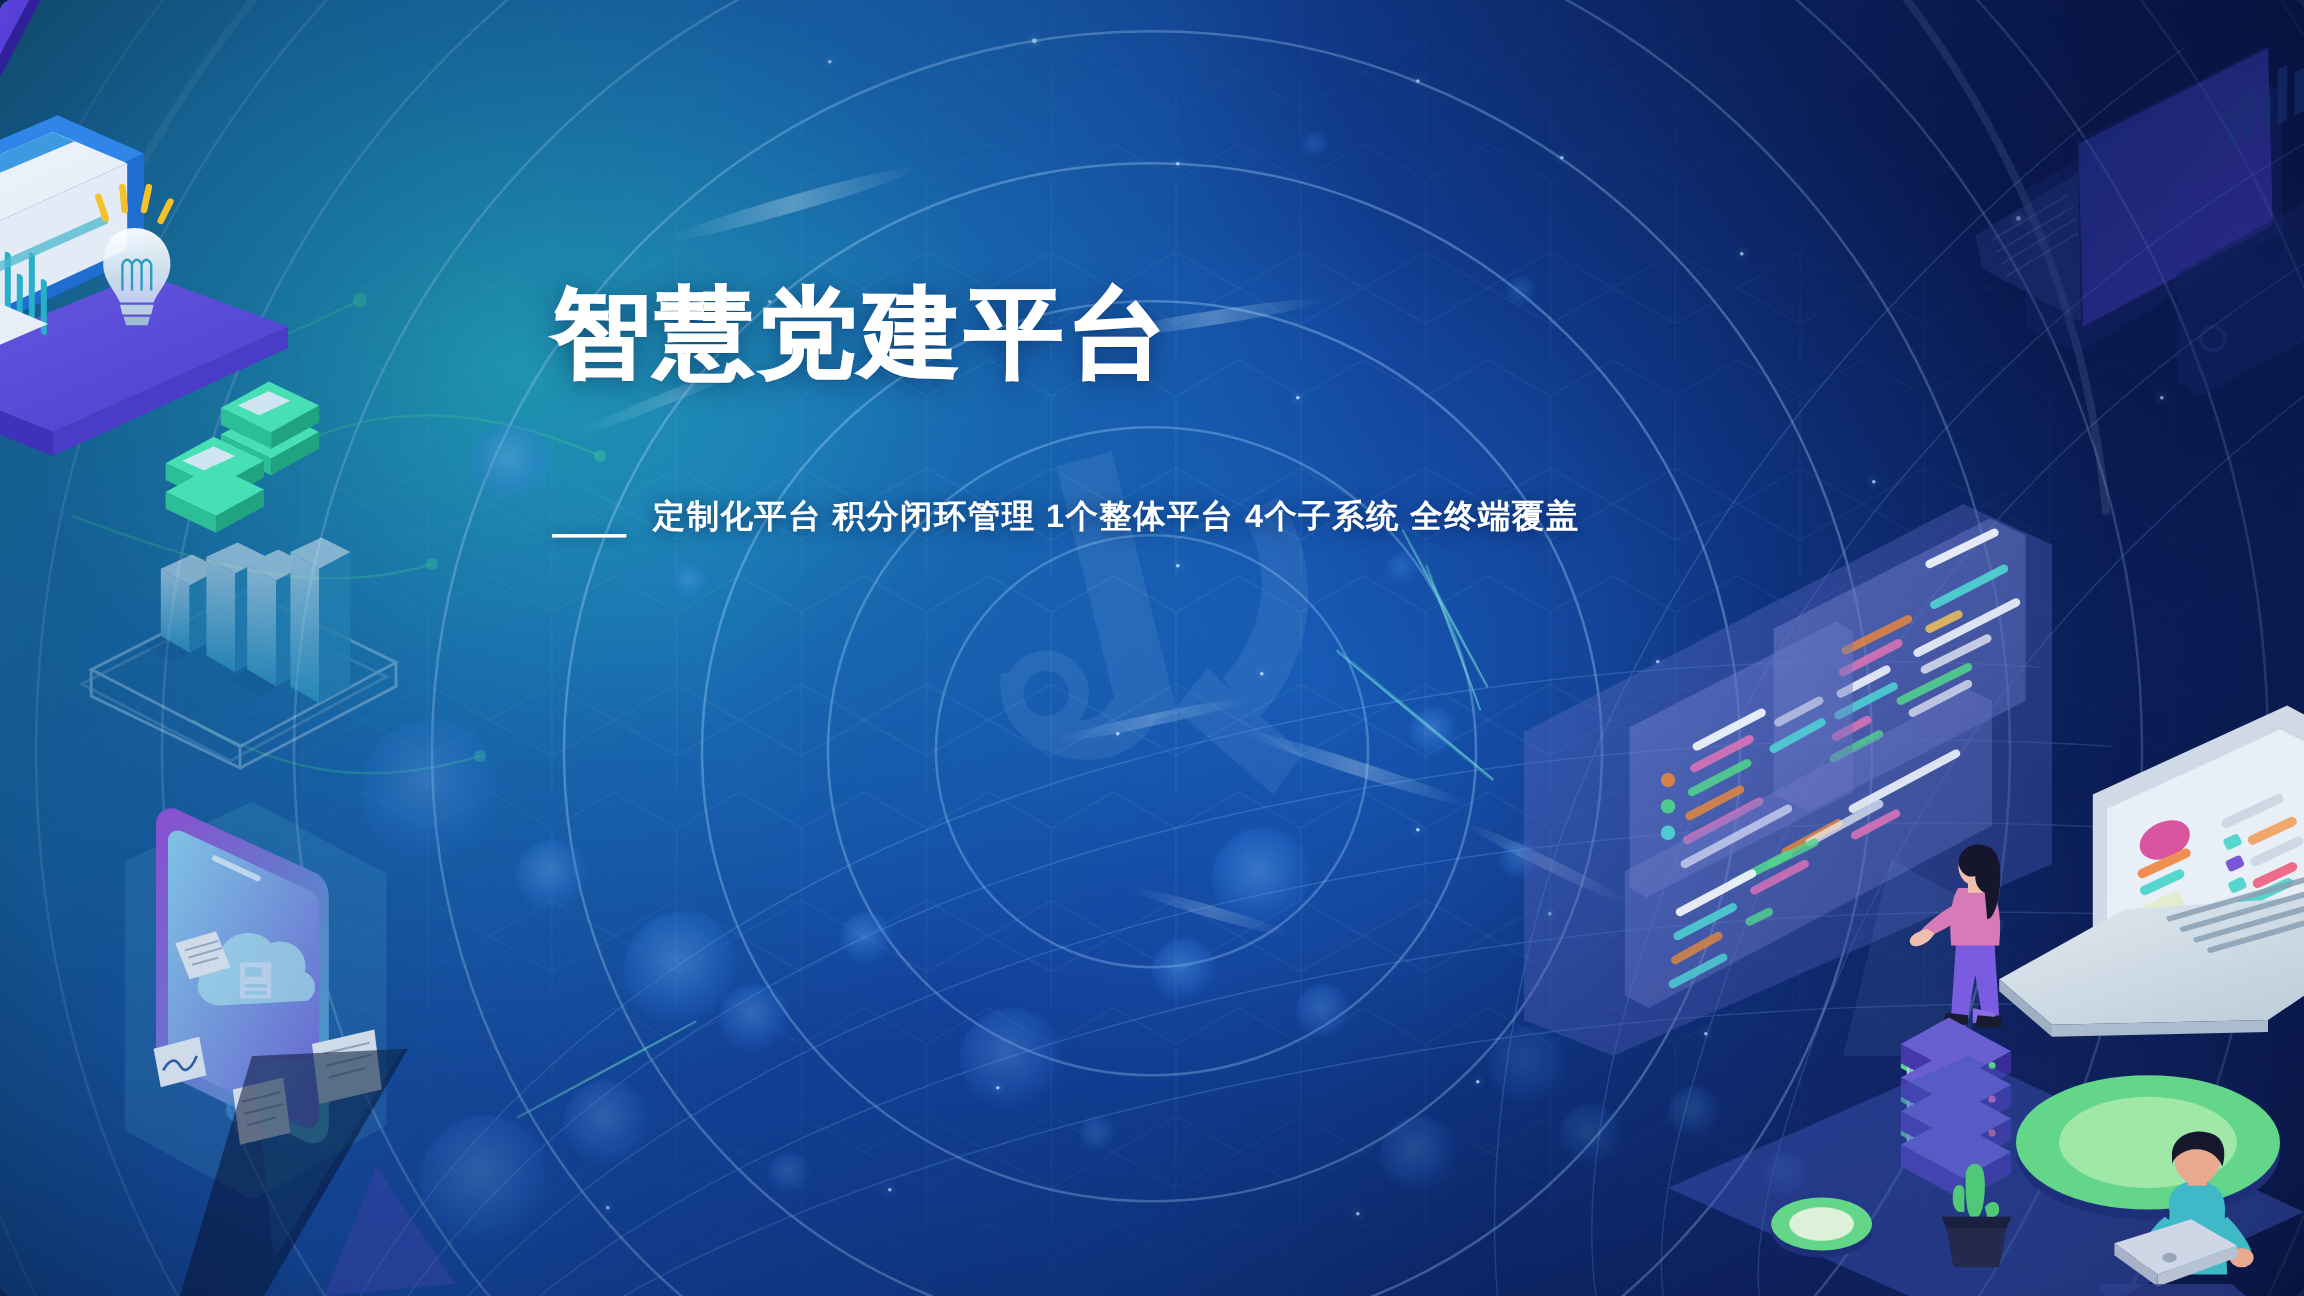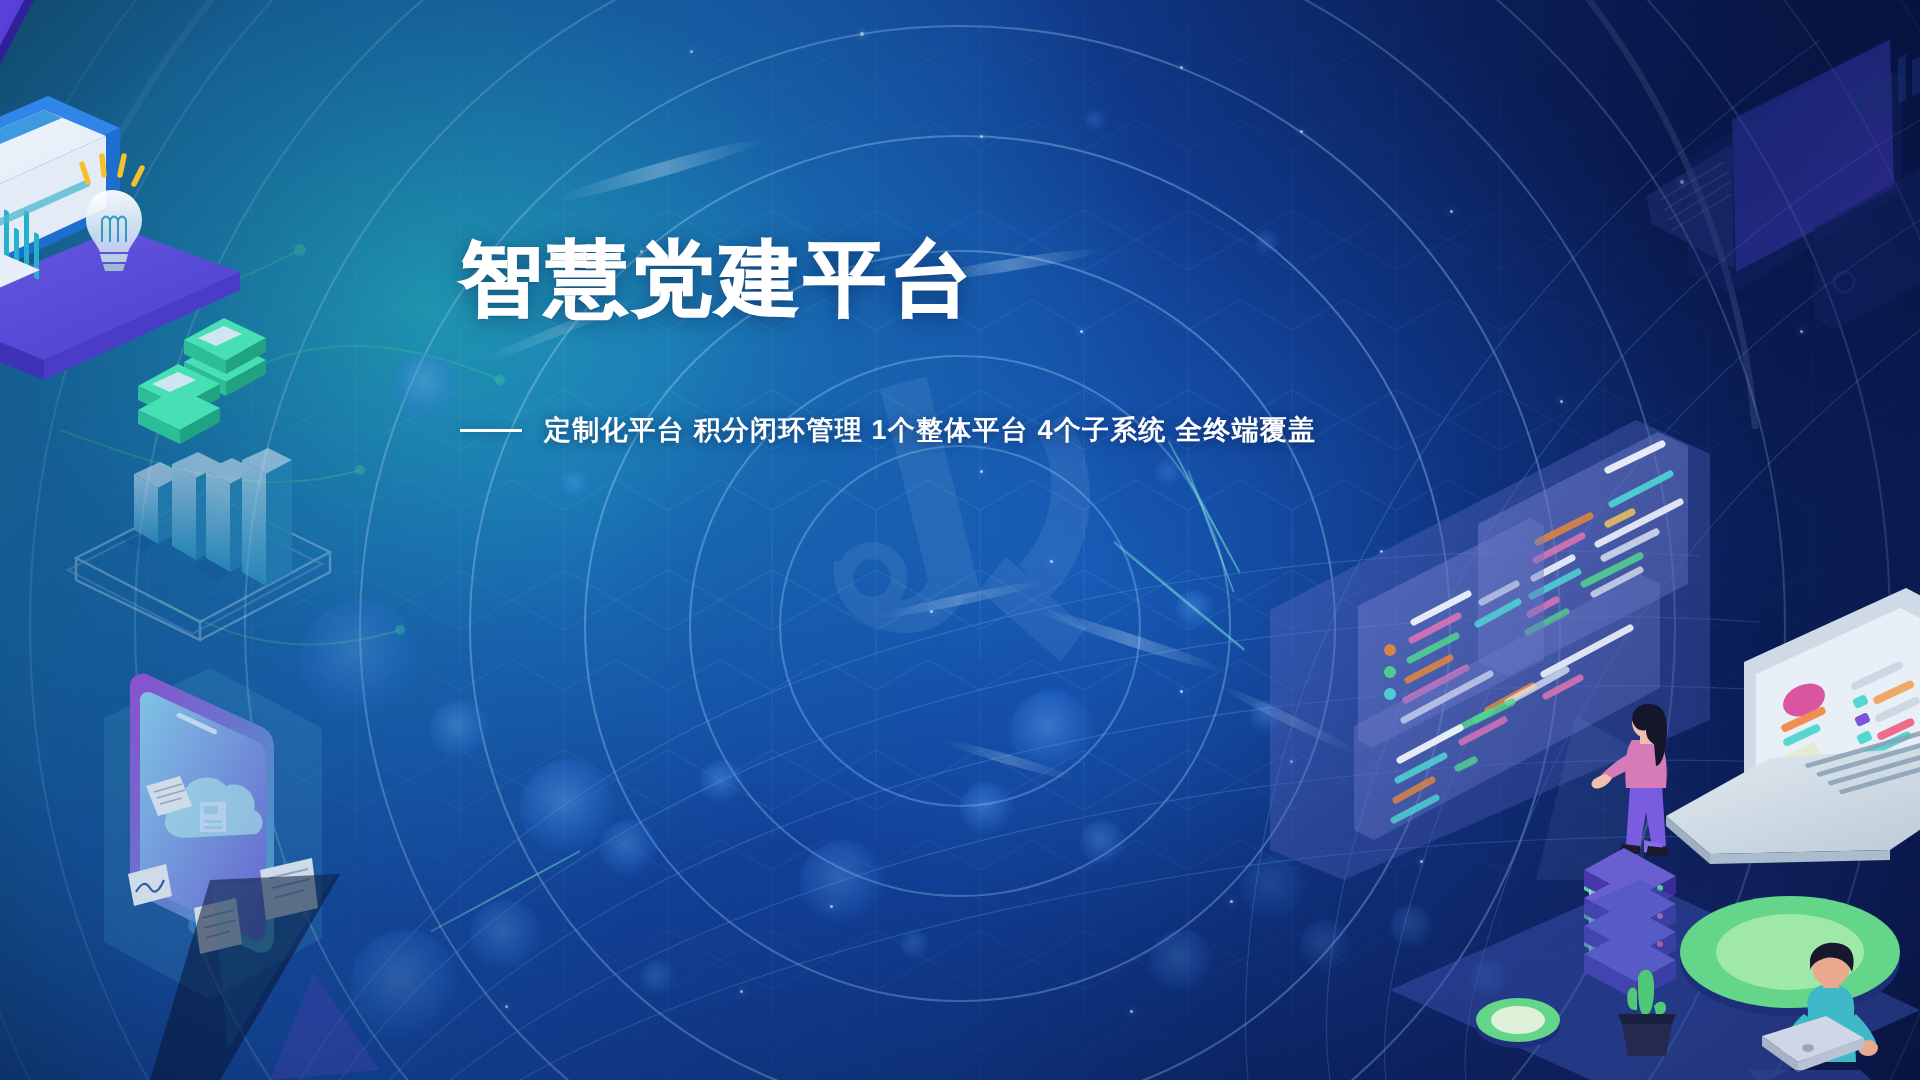--- a/index.html
+++ b/index.html
@@ -1,19 +1,19 @@
 <!DOCTYPE html>
 <html><head>
 <meta charset="utf-8">
 <style>
   * { margin:0; padding:0; box-sizing:border-box; }
   html,body{ width:1920px; height:1080px; overflow:hidden; background:#0a2350; }
   body{ font-family:"Liberation Sans","DejaVu Sans",sans-serif; }
 
-  #stage{ position:relative; width:1920px; height:1080px; overflow:hidden; }
+  #stage{ position:relative; width:1920px; height:1080px; overflow:hidden;border-radius:10px; }
 
   
   .bg-base{
     position:absolute; inset:0;
     background:
       radial-gradient(ellipse 1100px 900px at 22% 28%, rgba(34,168,190,0.95) 0%, rgba(26,120,180,0.55) 38%, rgba(16,62,140,0.05) 68%, rgba(0,0,0,0) 80%),
       radial-gradient(ellipse 900px 820px at 56% 52%, rgba(26,104,200,0.75) 0%, rgba(18,70,165,0.45) 45%, rgba(0,0,0,0) 78%),
       radial-gradient(ellipse 1000px 900px at 92% 12%, rgba(10,24,78,0.95) 0%, rgba(12,34,96,0.6) 45%, rgba(0,0,0,0) 80%),
       radial-gradient(ellipse 900px 700px at 88% 92%, rgba(26,46,120,0.8) 0%, rgba(12,30,92,0.5) 50%, rgba(0,0,0,0) 82%),
       linear-gradient(118deg, #27a3bd 0%, #1b7fc0 13%, #1a5fbd 27%, #14459f 45%, #10347f 62%, #0c2463 80%, #081a4c 100%);
@@ -45,21 +45,21 @@
 
   
   .headline{ position:absolute; left:460px; top:237px; z-index:40; }
   .title{
     font-size:82px; line-height:1.02; font-weight:900; color:#ffffff;
     letter-spacing:4px;
     text-shadow:0 3px 22px rgba(6,24,70,.55), 0 1px 2px rgba(8,30,80,.45);
     -webkit-text-stroke:1.6px #ffffff;
     white-space:nowrap;
   }
-  .subrow{ position:absolute; left:460px; top:412px; display:flex; align-items:center; z-index:40; }
+  .subrow{ position:absolute; left:460px; top:412px; display:flex; align-items:flex-end; z-index:40; }
   .dash{ width:62px; height:3px; background:#ffffff; margin-right:22px; flex:0 0 auto;
          box-shadow:0 1px 10px rgba(10,40,100,.5); }
   .subtitle{
     font-size:27px; font-weight:700; color:#ffffff; letter-spacing:1.2px; white-space:nowrap;
     text-shadow:0 2px 12px rgba(6,24,70,.6);
   }
 
   
   .ill{ position:absolute; z-index:20; }
   .ill svg{ display:block; overflow:visible; }

